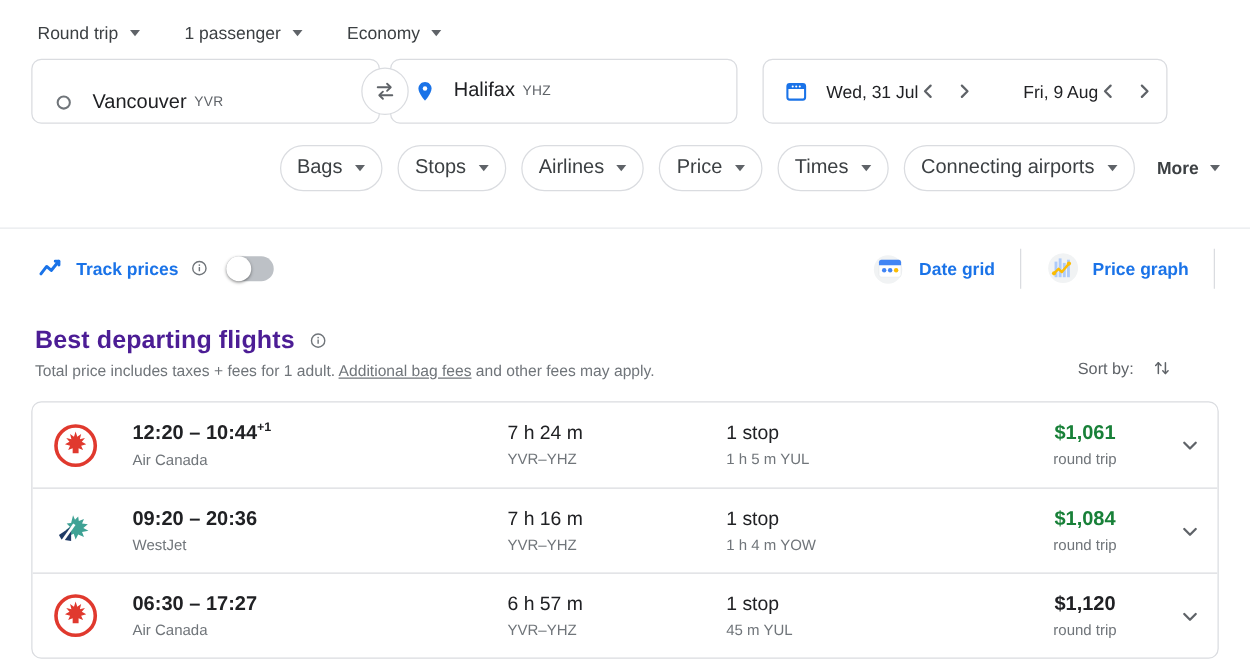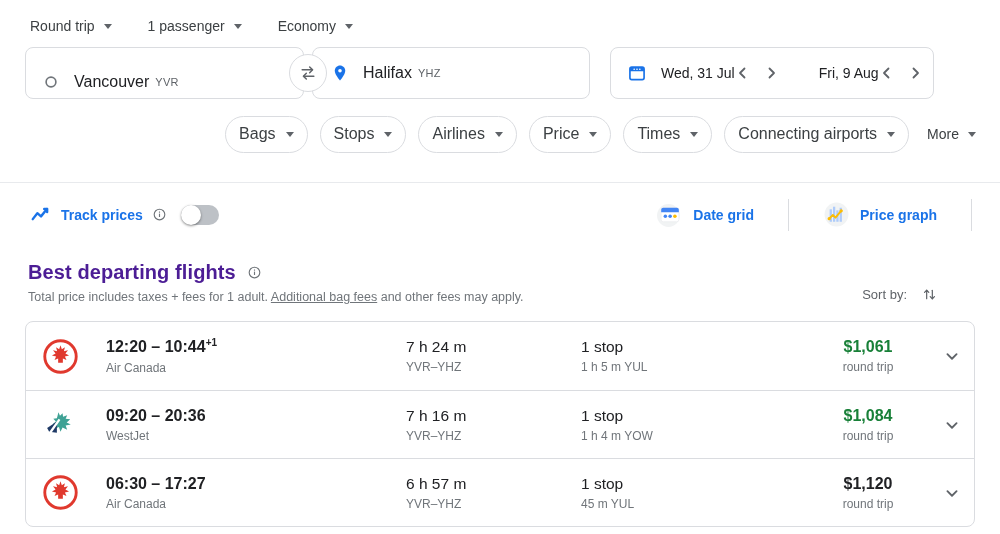--- a/index.html
+++ b/index.html
@@ -25,32 +25,32 @@
   .date-half { flex:1; display:flex; align-items:center; height:100%; }
   .date-text { font-size:14px; color:#202124; margin-left:14px; white-space:nowrap; }
   .date-nav { margin-left:auto; display:flex; align-items:center; gap:16px; padding-right:12px; }
   .nav-btn { display:flex; align-items:center; justify-content:center; width:14px; height:20px; cursor:pointer; }
   .vsep { width:1px; height:30px; background:#dadce0; }
 
   
   .chips-row { display:flex; justify-content:flex-end; align-items:center; gap:12px; margin:16px 24px 0 0; height:38px; }
   .chip { display:flex; align-items:center; gap:10px; height:37px; padding:0 13px;
     border:1px solid #dadce0; border-radius:19px; font-size:16px; color:#3c4043; cursor:pointer; background:#fff; }
-  .chip-more { display:flex; align-items:center; gap:9px; font-size:14px; color:#3c4043; margin-left:6px; cursor:pointer; }
+  .chip-more { display:flex; align-items:center; gap:9px; font-size:14px; color:#3c4043; margin-left:6px; cursor:pointer;font-weight:bold; }
 
   .section-divider { margin-top:29px; border-top:1px solid #e8eaed; }
 
   
   .tools-row { height:63px; display:flex; align-items:center; justify-content:space-between; padding:0 28px 0 30px; }
   .track-group { display:flex; align-items:center; }
   .track-label { color:#1a73e8; font-size:14px; font-weight:700; margin:0 9px 0 9px; }
   .toggle { width:38px; height:20px; border-radius:10px; background:#bdc1c6; position:relative; margin-left:14px; cursor:pointer; }
   .toggle .knob { position:absolute; left:0px; top:0px; width:20px; height:20px; border-radius:50%;
     background:#fff; box-shadow:0 1px 2.5px rgba(0,0,0,.45); }
-  .view-tools { display:flex; align-items:center;gap:14px; }
+  .view-tools { display:flex; align-items:center; }
   .view-tool { display:flex; align-items:center; gap:10px; padding:0 20px; cursor:pointer; }
   .view-tool:last-child { padding-right:2px; }
   .view-label { color:#1a73e8; font-size:14px; font-weight:700; white-space:nowrap; }
   .tool-sep { width:1px; height:32px; background:#dadce0; }
 
   
   .results-header { position:relative; margin:15px 28px 0 28px; }
   .title-line { display:flex; align-items:center; gap:11px; }
   .results-title { font-size:20px; font-weight:700; color:#4c1d95; letter-spacing:.1px; }
   .results-sub { margin-top:6px; font-size:12.5px; color:#70757a; }

